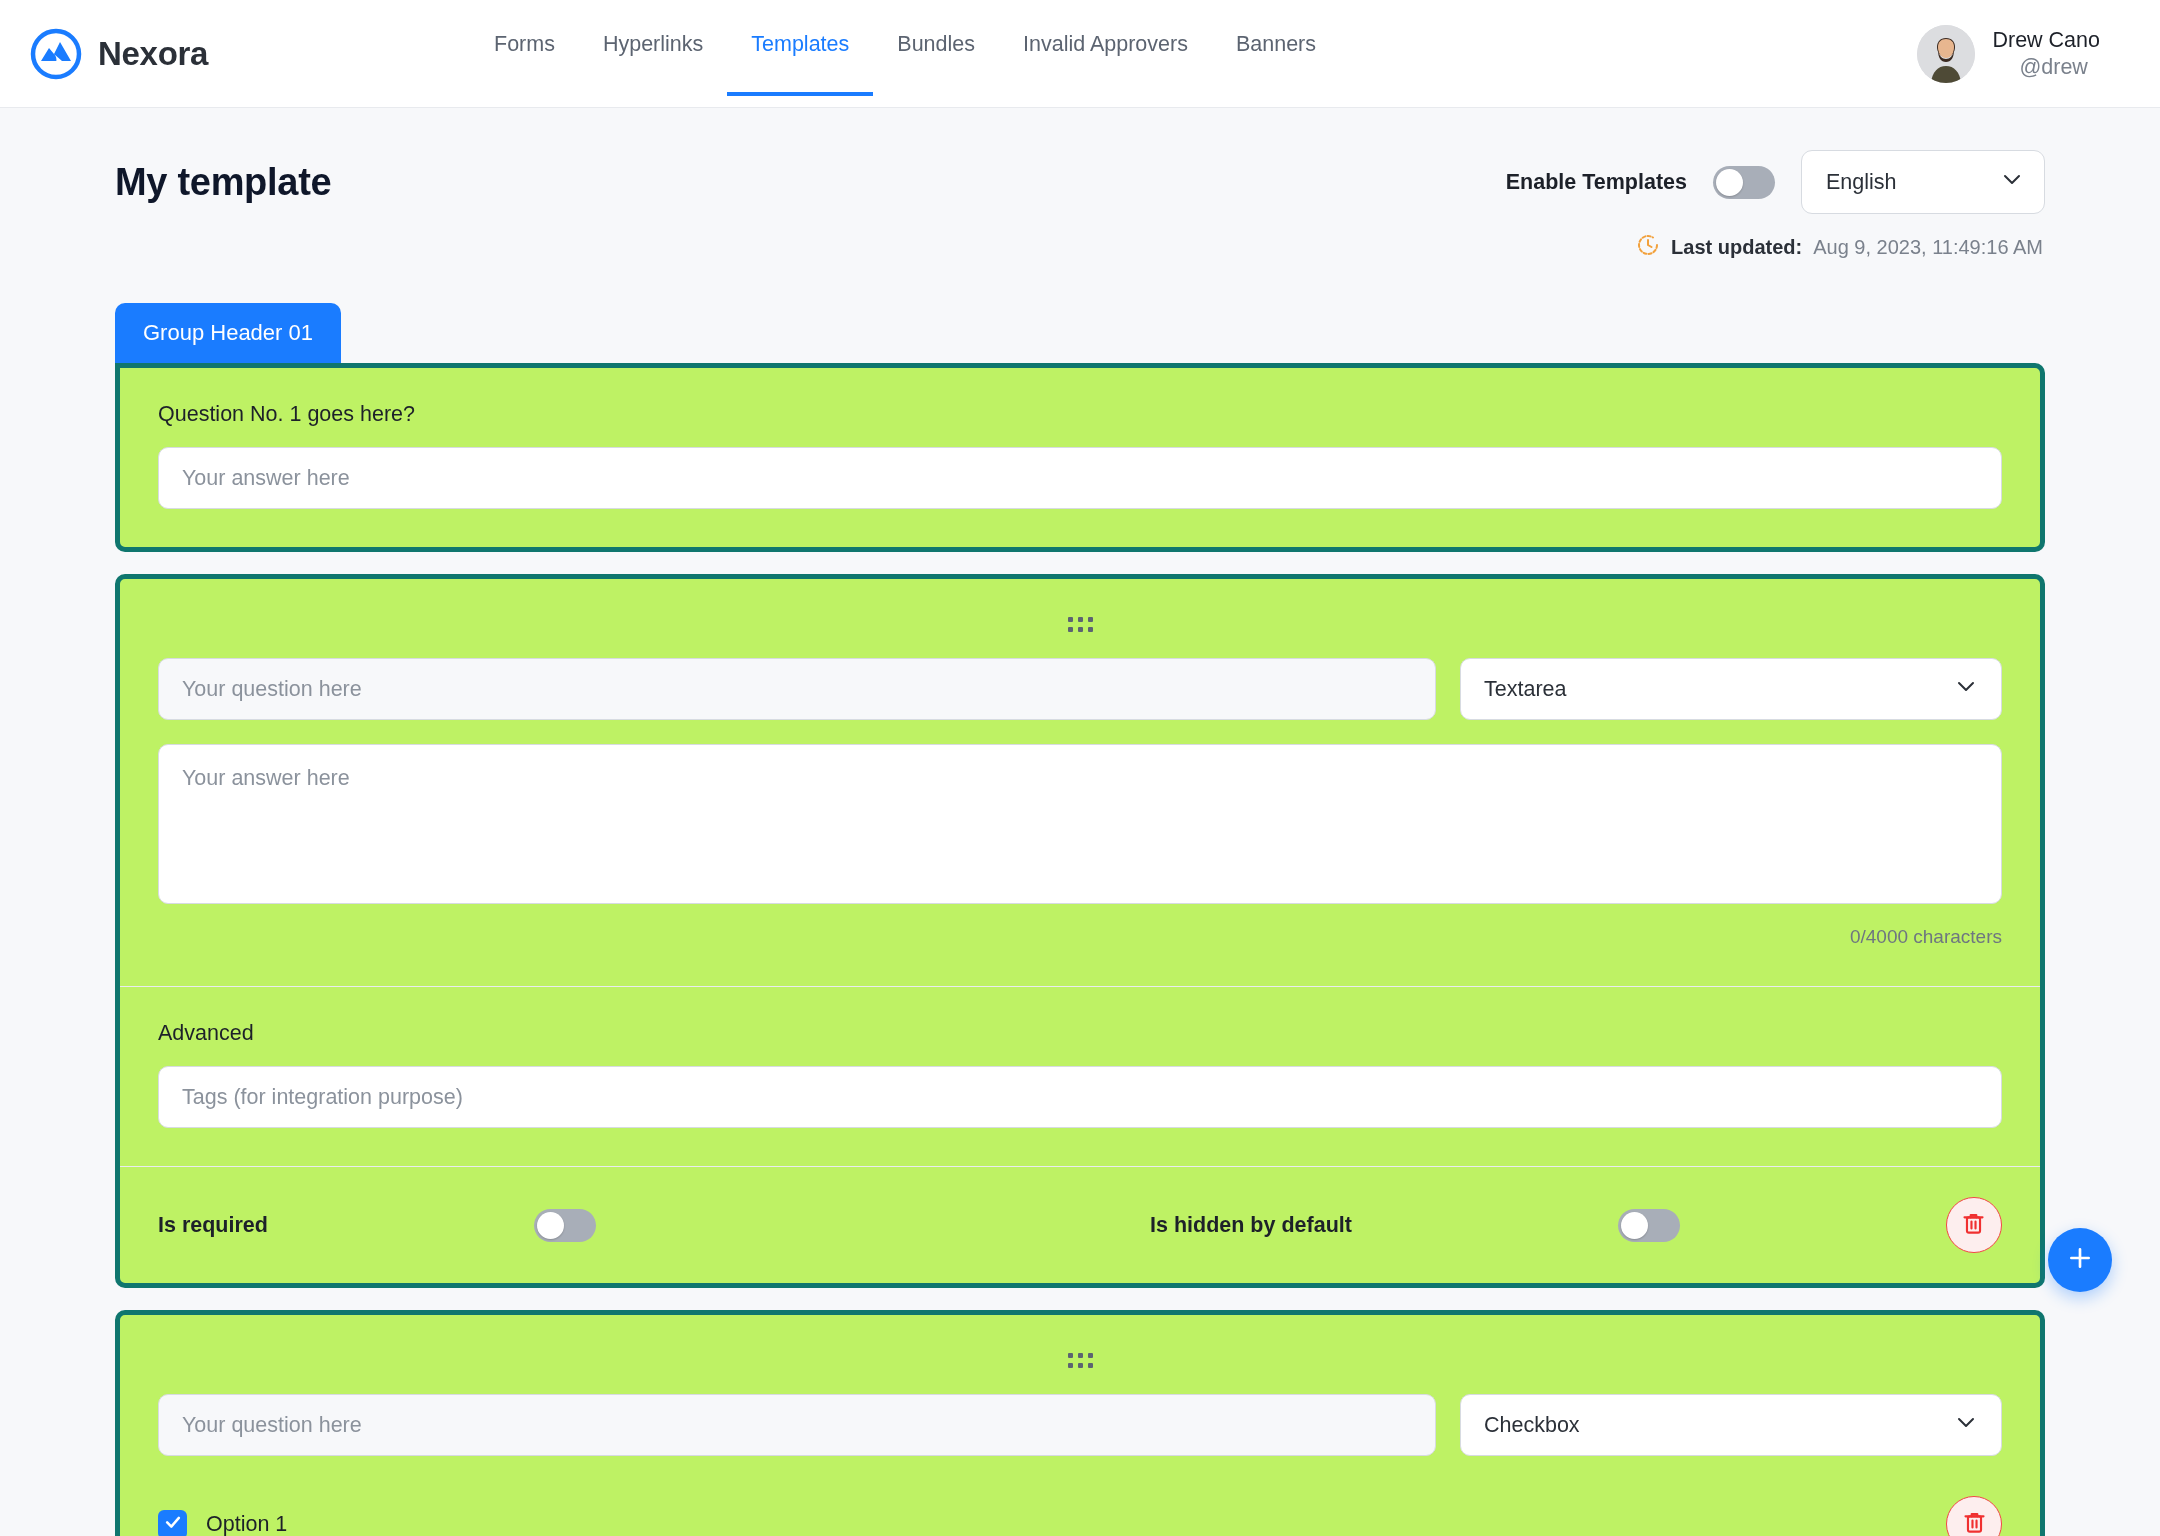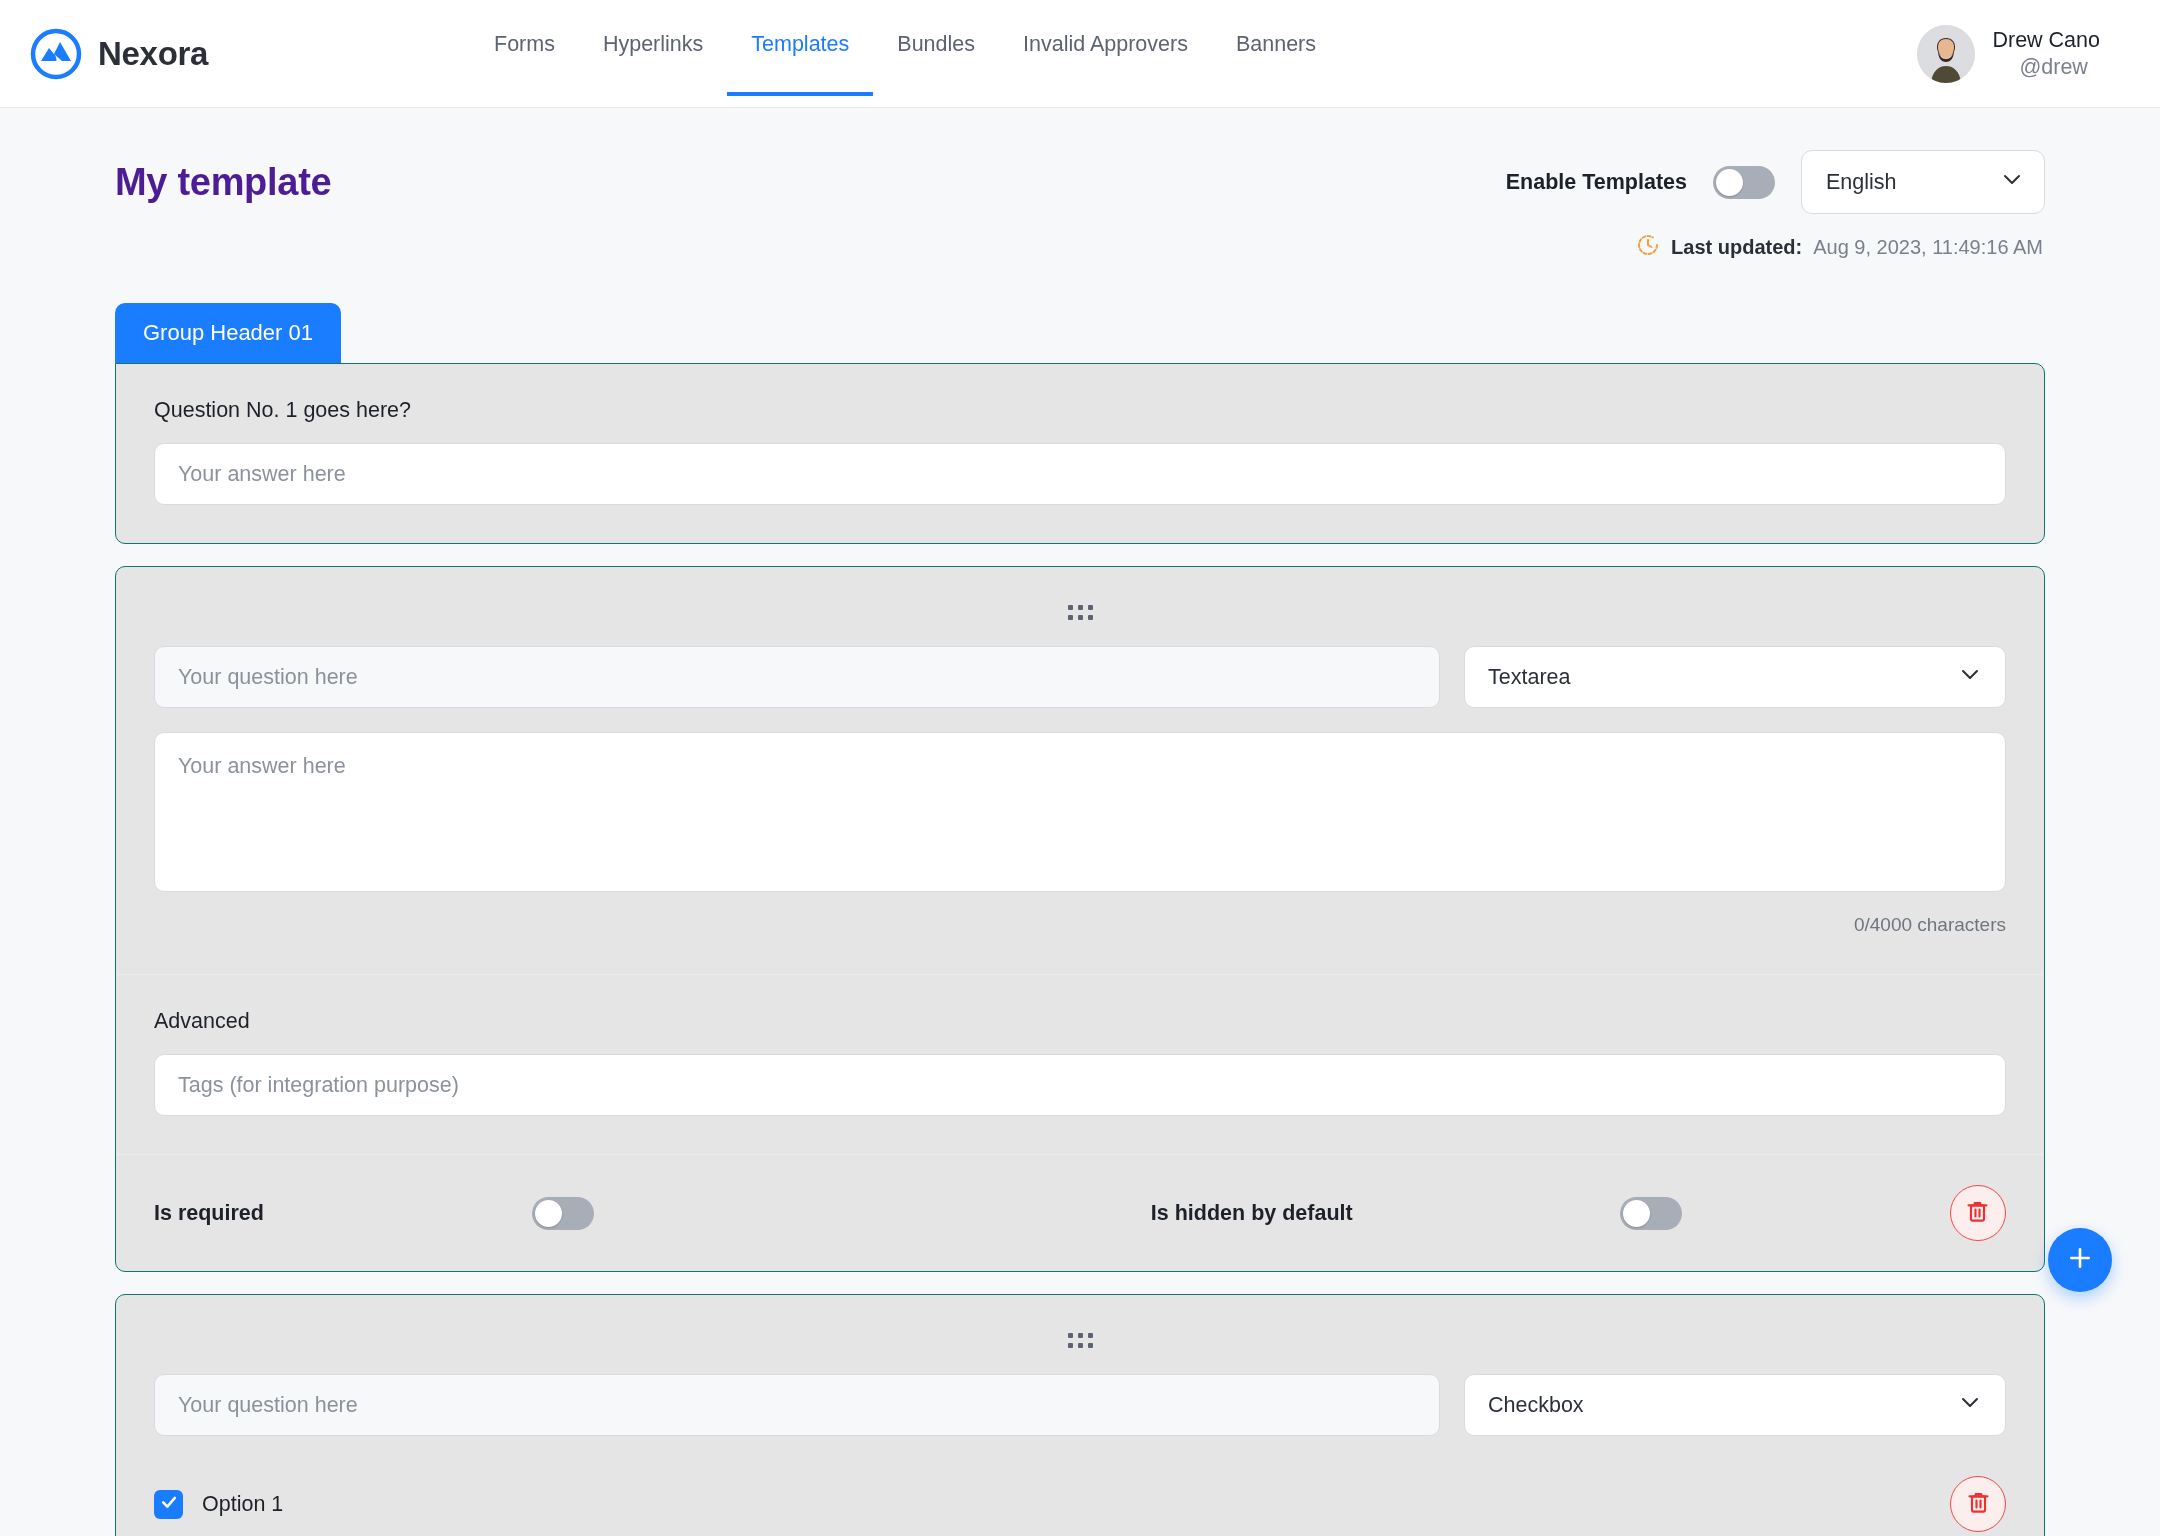--- a/index.html
+++ b/index.html
@@ -76,21 +76,21 @@
 
   
   .page { padding: 0 115px; position: relative; }
 
   .page-head {
     display: flex;
     align-items: center;
     justify-content: space-between;
     padding-top: 42px;
   }
-  .page-title { font-size: 38px; font-weight: bold; color: #4c1d95; letter-spacing: -0.3px; }
+  .page-title { font-size: 38px; font-weight: bold; color: #0f172a; letter-spacing: -0.3px; }
 
   .head-right { display: flex; align-items: center; gap: 26px; }
   .enable-label { font-size: 21.5px; font-weight: bold; color: #1d2129; }
 
   .toggle {
     width: 62px; height: 33px; border-radius: 17px;
     background: #a8aeb8; position: relative; cursor: pointer; flex: 0 0 62px;
   }
   .toggle .knob {
     position: absolute; top: 3px; left: 3px;
@@ -124,22 +124,22 @@
     margin-top: 42px;
     background: #1a7cff;
     color: #ffffff;
     font-size: 22px;
     padding: 17px 28px;
     border-radius: 10px 10px 0 0;
   }
 
   
   .card {
-    background: #e5e5e5;
-    border: 1px solid #0f766e;
+    background: #bef264;
+    border: 5px solid #0f766e;
     border-radius: 10px;
     margin-bottom: 22px;
   }
   .card.first { border-top-left-radius: 0; }
 
   .card-section { padding: 34px 38px 38px 38px; }
   .card-divider { height: 1px; background: #e9ecf0; }
 
   .q-label { font-size: 21.5px; color: #1d2129; margin-bottom: 20px; }
 

